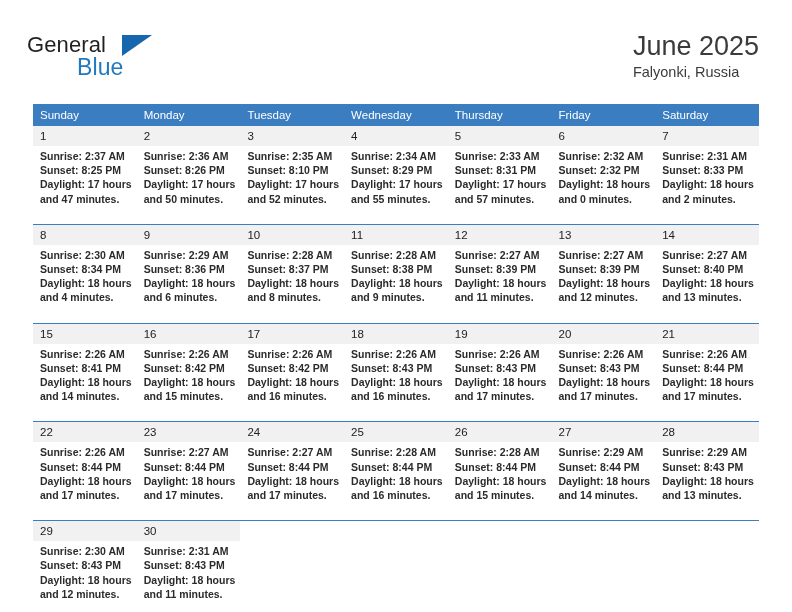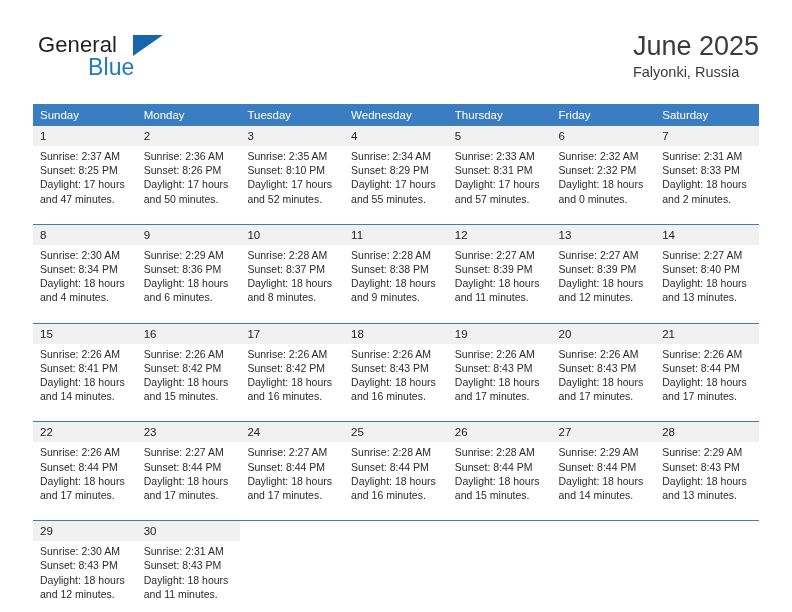--- a/index.html
+++ b/index.html
@@ -17,21 +17,21 @@
   .page {
     position: relative;
     width: 792px;
     height: 612px;
     box-sizing: border-box;
   }
 
   
   .topbar {
     position: absolute;
-    left: 33px;
+    left: 22px;
     top: 30px;
     right: 33px;
     height: 62px;
   }
   .brand {
     position: absolute;
     left: 0;
     top: 2px;
     width: 230px;
     height: 58px;
@@ -130,20 +130,21 @@
   }
   .daynum.empty {
     background: #ffffff;
     color: transparent;
   }
   .dayinfo {
     padding: 3px 6px 4px 7px;
     font-size: 10.5px;
     line-height: 14.2px;
     color: #2b2b2b;
+    font-weight: bold;
   }
   .dayinfo div {
     white-space: nowrap;
   }
   .cell-blank .daynum {
     background: #ffffff;
   }
 </style>
 </head>
 <body>

